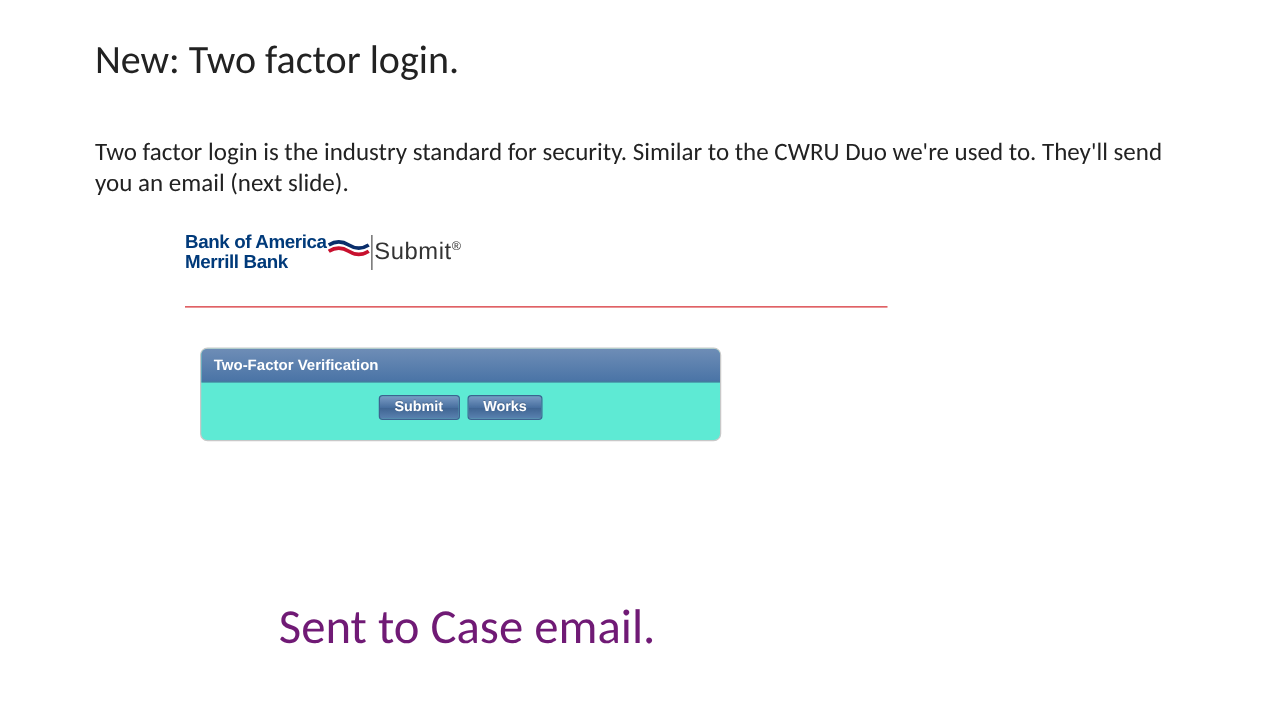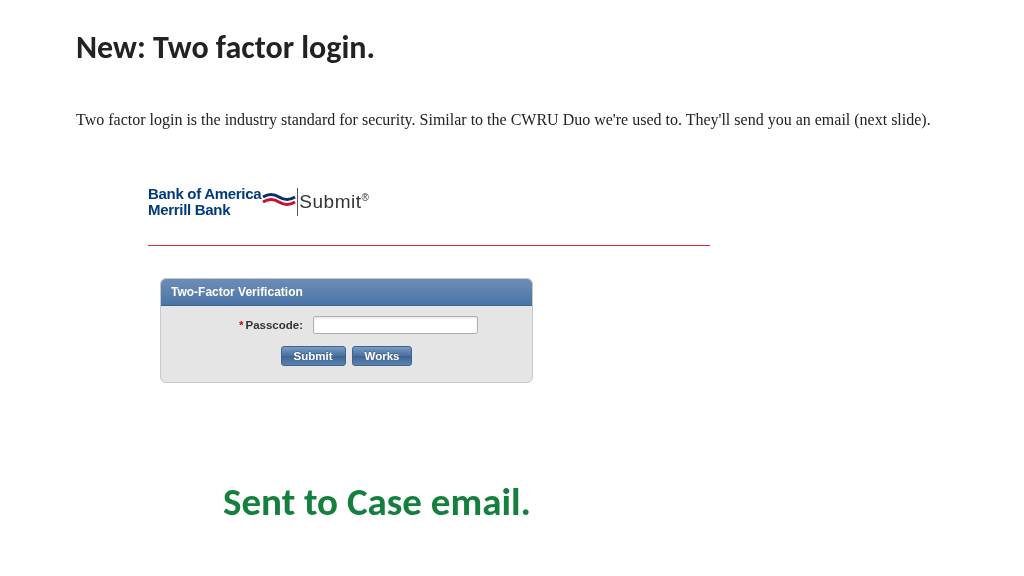--- a/index.html
+++ b/index.html
@@ -9,32 +9,31 @@
       background: #fff;
       font-family: Calibri, "Segoe UI", Arial, sans-serif;
       position: relative;
       overflow: hidden;
     }
     .slide-title {
       position: absolute;
       top: 28px;
       left: 76px;
       font-size: 32px;
-      font-weight: 700;
+      font-weight: 400;
       color: #222;
     }
     .slide-subtext {
       position: absolute;
       top: 110px;
       left: 76px;
       width: 870px;
-      font-size: 16px;
+      font-size: 20px;
       line-height: 1.25;
       color: #222;
-      font-family: Liberation Serif, serif;
     }
     .logo-row {
       position: absolute;
       top: 186px;
       left: 148px;
       display: flex;
       align-items: center;
       gap: 1px;
     }
     .boa-block { line-height: 1.05; }
@@ -59,24 +58,24 @@
       top: 245px;
       left: 148px;
       width: 562px;
       height: 1px;
       background: #d62e33;
     }
     .panel {
       position: absolute;
       top: 278px;
       left: 160px;
-      width: 373px;
+      width: 417px;
       border: 1px solid #c8c8c8;
       border-radius: 6px;
-      background: #e5e5e5;
+      background: #5eead4;
       overflow: hidden;
       box-shadow: 0 0 0 rgba(0,0,0,0);
     }
     .panel-header {
       background: linear-gradient(to bottom, #6e8db6 0%, #4a74a6 100%);
       color: #fff;
       font-family: Arial, sans-serif;
       font-size: 12px;
       font-weight: 700;
       padding: 6px 10px;
@@ -131,22 +130,22 @@
       padding: 3px 12px;
       background: linear-gradient(to bottom, #7a9bc4 0%, #486f9f 50%, #3e6391 51%, #5a82b0 100%);
       cursor: pointer;
       text-shadow: 0 -1px 0 rgba(0,0,0,0.2);
     }
     .caption {
       position: absolute;
       top: 478px;
       left: 223px;
       font-size: 39px;
-      font-weight: 700;
-      color: #15803d;
+      font-weight: 400;
+      color: #701a75;
     }
   </style>
 </head>
 <body>
 
 <h1 class="slide-title">New: Two factor login.</h1>
 
 <p class="slide-subtext">Two factor login is the industry standard for security. Similar to the CWRU Duo we're used to. They'll send you an email (next slide).</p>
 
 <div class="logo-row">
@@ -164,26 +163,20 @@
   <div class="works-text">
     <span>Submit</span><sup>®</sup>
   </div>
 </div>
 
 <div class="red-rule"></div>
 
 <div class="panel">
   <div class="panel-header">Two-Factor Verification</div>
   <div class="panel-body">
-    <div class="form-row">
-      <div class="form-label-wrap">
-        <span class="req">*</span><span>Passcode:</span>
-      </div>
-      <input type="text" class="passcode-input" value="" style="">
-    </div>
     <div class="btn-row">
       <button class="grad-btn">Submit</button>
       <button class="grad-btn">Works</button>
     </div>
   </div>
 </div>
 
 <div class="caption">Sent to Case email.</div>
 
 </body></html>

